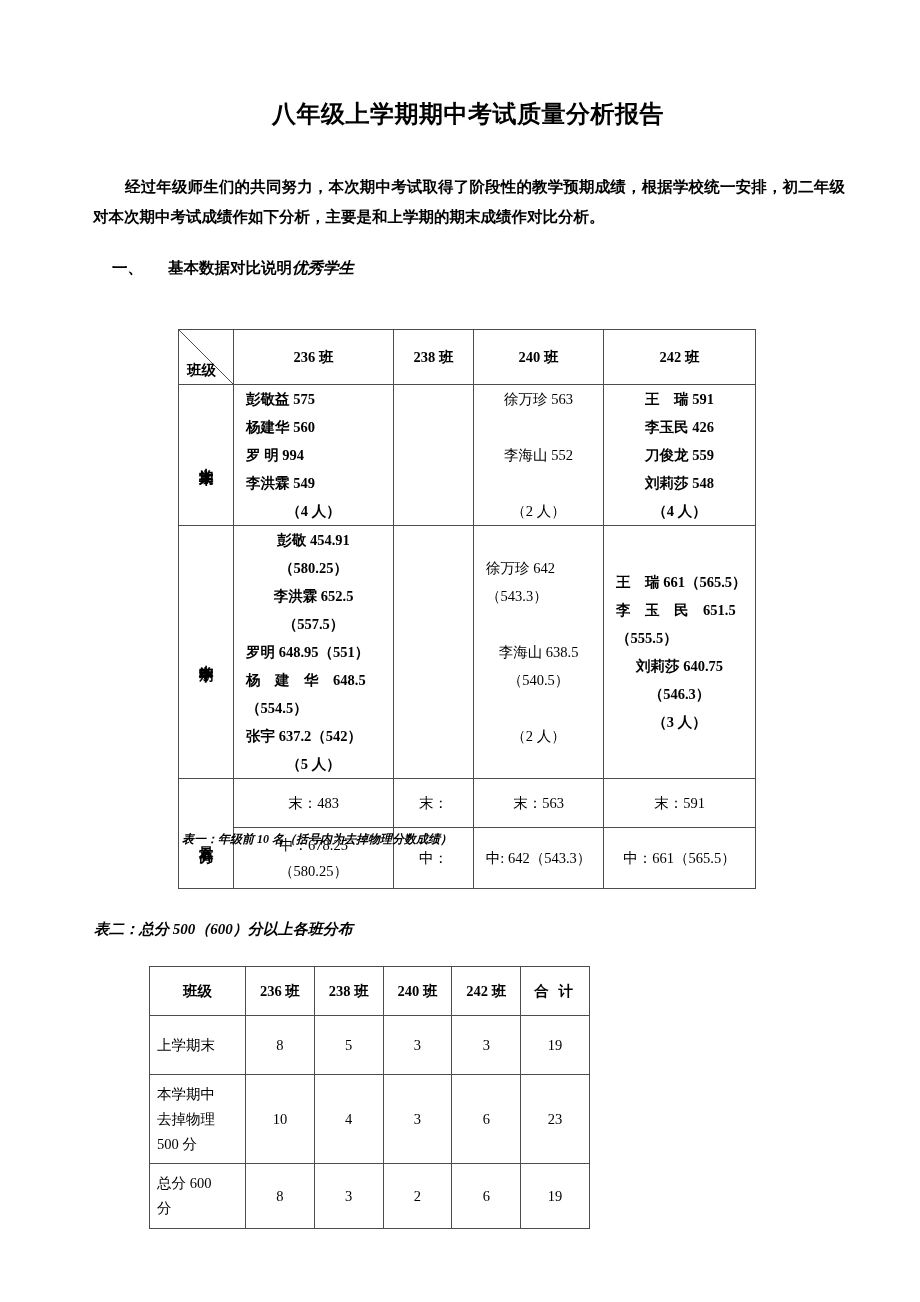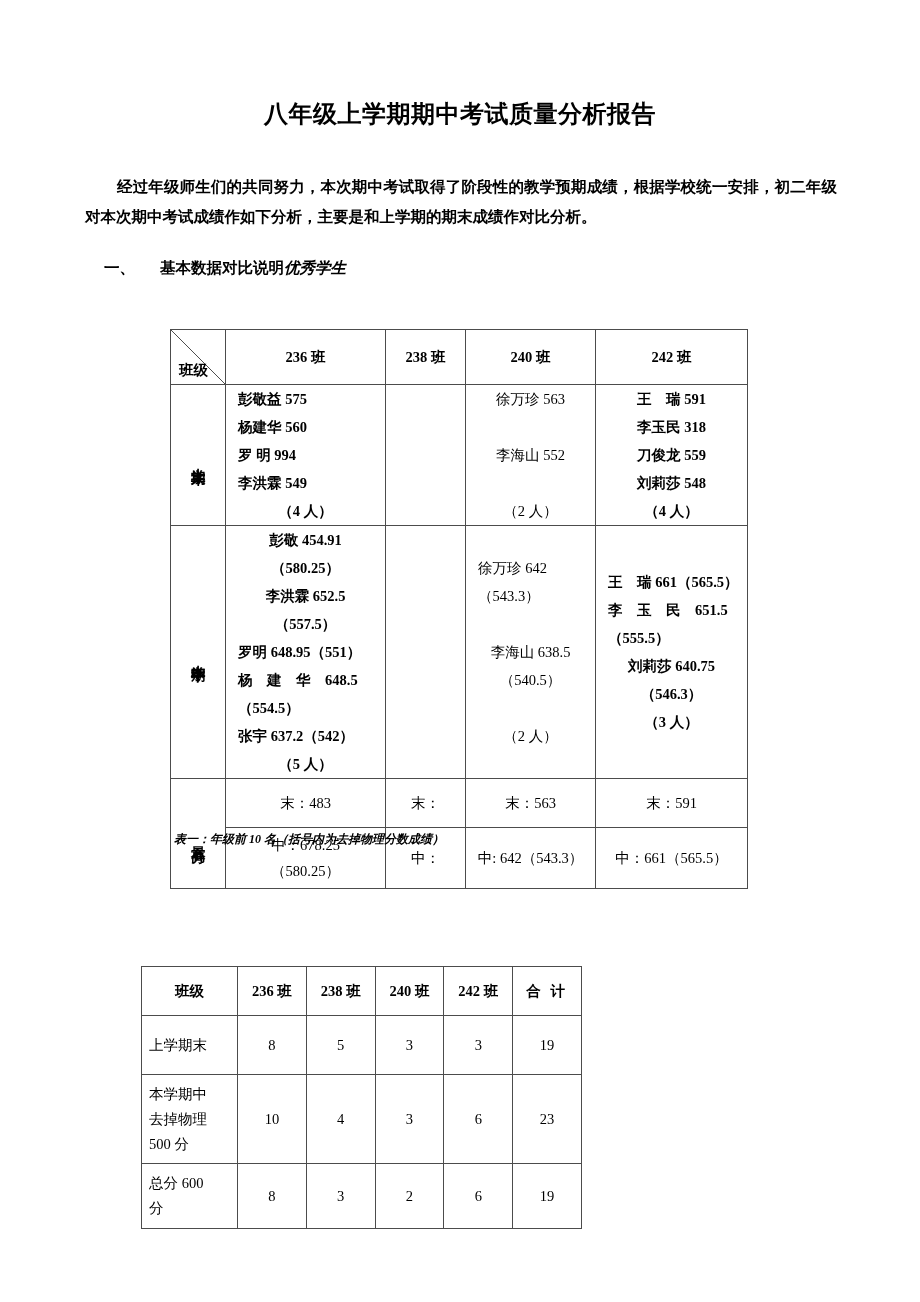--- a/index.html
+++ b/index.html
@@ -10,21 +10,21 @@
   body {
     width: 920px;
     height: 1302px;
     position: relative;
     font-family: "Liberation Serif", "DejaVu Serif", serif;
     color: #000000;
     overflow: hidden;
   }
   .page {
     position: absolute;
-    left: 0; top: 0;
+    left: 8px; top: 0;
     width: 736px;
     height: 1302px;
   }
 
   
   .doc-title {
     position: absolute;
     left: 0;
     top: 98px;
     width: 920px;
@@ -251,21 +251,21 @@
         <td class="cell-pad"></td>
         <td class="cell-pad">
           <div class="ctr">徐万珍 563</div>
           <div class="ctr blankline"></div>
           <div class="ctr">李海山 552</div>
           <div class="ctr blankline"></div>
           <div class="ctr">（2 人）</div>
         </td>
         <td class="cell-pad">
           <div class="ctr b">王　瑞 591</div>
-          <div class="ctr b">李玉民 318</div>
+          <div class="ctr b">李玉民 426</div>
           <div class="ctr b">刀俊龙 559</div>
           <div class="ctr b">刘莉莎 548</div>
           <div class="ctr b">（4 人）</div>
         </td>
       </tr>
 
       <tr>
         <td class="vlabel">
           <span>本学期中</span>
         </td>
@@ -316,20 +316,21 @@
         </td>
         <td class="valcell">中：</td>
         <td class="valcell">中: 642（543.3）</td>
         <td class="valcell">中：661（565.5）</td>
       </tr>
     </tbody>
   </table>
 
   <div class="caption-one">表一：年级前 10 名（括号内为去掉物理分数成绩）</div>
 
+  <div class="caption-two">表二：总分 500（600）分以上各班分布</div>
 
   <table class="table-two">
     <colgroup>
       <col class="t2-c0">
         <col class="t2-c1">
         <col class="t2-c2">
         <col class="t2-c3">
         <col class="t2-c4">
         <col class="t2-c5">
     </colgroup>

